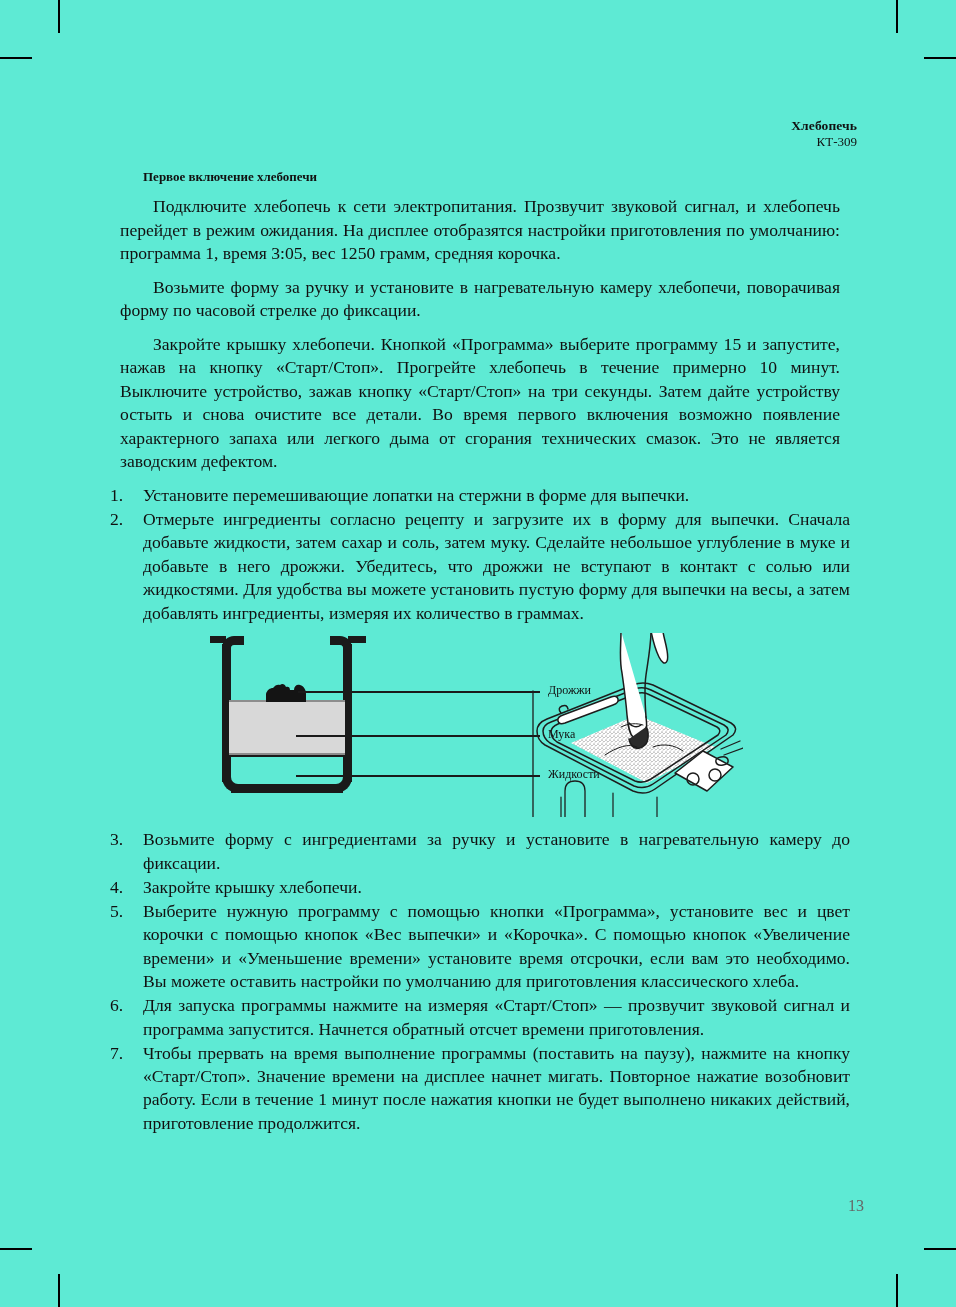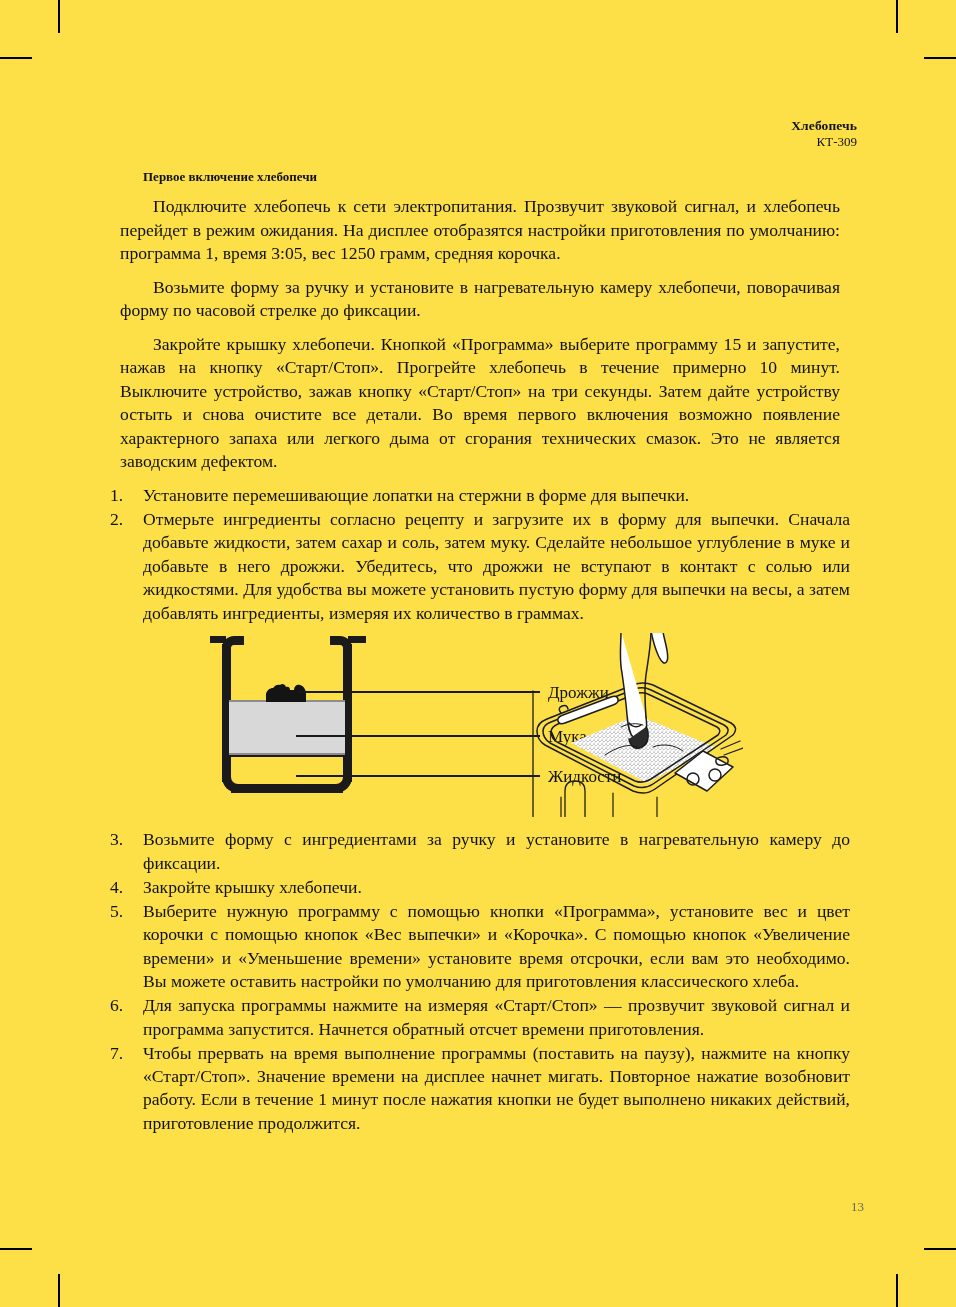--- a/index.html
+++ b/index.html
@@ -9,21 +9,21 @@
   }
   body {
     font-family: "Liberation Serif", "DejaVu Serif", serif;
     color: #111111;
   }
   #page {
     position: relative;
     width: 956px;
     height: 1307px;
     overflow: hidden;
-    background: #fde047;
+    background: #5eead4;
   }
 
   
   .crop {
     position: absolute;
     background: #000000;
   }
   .crop-v { width: 2px; height: 33px; }
   .crop-h { height: 2px; width: 32px; }
 
@@ -212,41 +212,41 @@
     height: 20px;
   }
 
   .leader {
     position: absolute;
     height: 1.6px;
     background: #1a1a1a;
   }
   .fig-label {
     position: absolute;
-    font-size: 17px;
+    font-size: 12px;
     line-height: 1;
     white-space: nowrap;
     color: #111111;
   }
 
   
   .photo-fig {
     position: absolute;
     left: 415px;
     top: -5px;
     width: 220px;
     height: 188px;
   }
 
   
   .page-number {
     position: absolute;
     right: 92px;
     bottom: 92px;
-    font-size: 13px;
+    font-size: 16px;
     color: #666666;
   }
 </style>
 </head>
 <body>
 
 <div id="page">
 
   <div class="crop crop-v" style="left:58px; top:0px;"></div>
   <div class="crop crop-h" style="left:0px;  top:57px;"></div>

